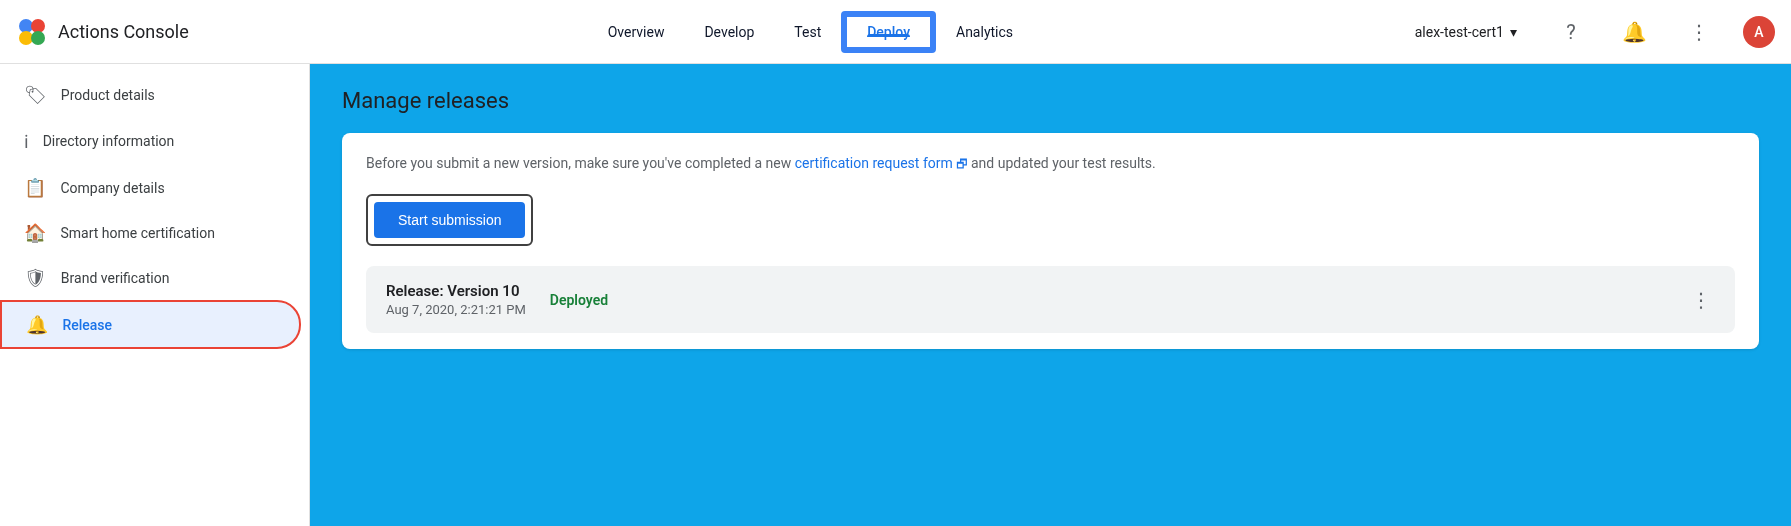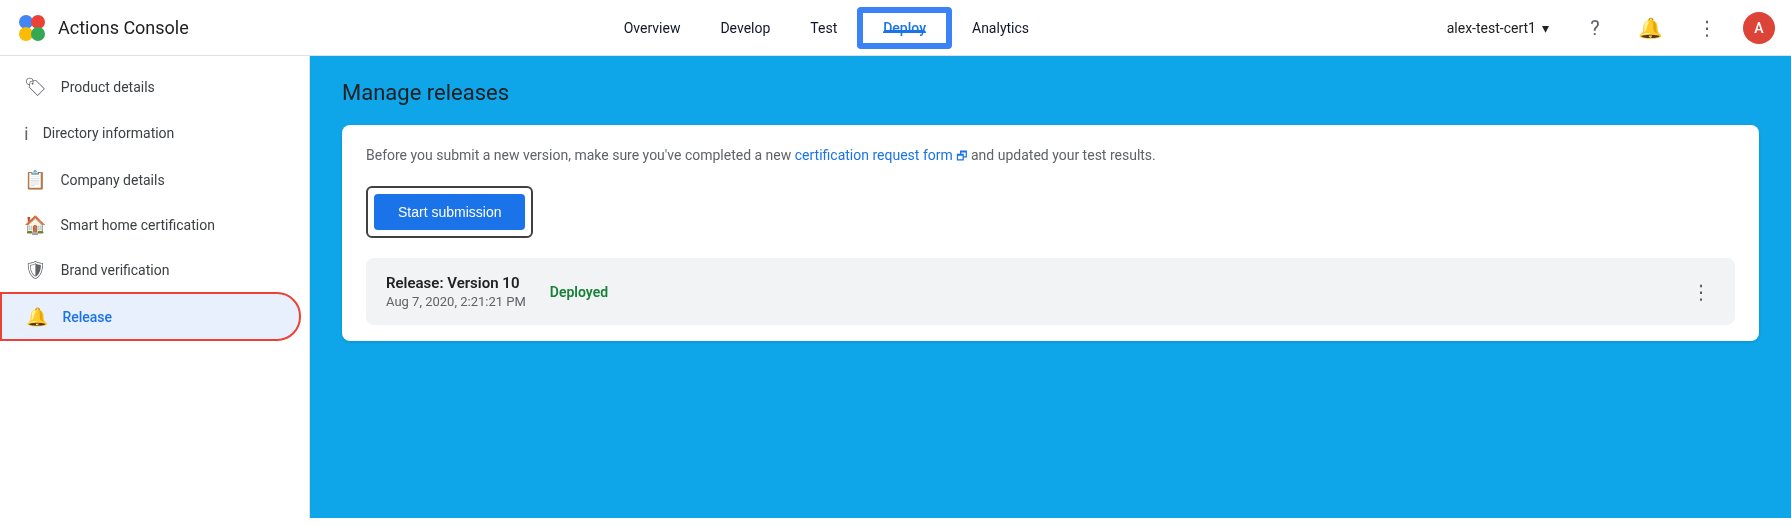--- a/index.html
+++ b/index.html
@@ -2,21 +2,21 @@
 <html><head>
   <meta charset="utf-8">
   <style>
     * { margin: 0; padding: 0; box-sizing: border-box; }
     body { font-family: 'Google Sans', Roboto, Arial, sans-serif; font-size: 14px; background: #fff; color: #202124; width: 1791px; height: 526px; overflow: hidden; }
 
     
     .top-nav {
       display: flex;
       align-items: center;
-      height: 56px;
+      height: 64px;
       padding: 0 16px;
       border-bottom: 1px solid #e0e0e0;
       background: #fff;
       position: relative;
     }
     .logo-area {
       display: flex;
       align-items: center;
       gap: 10px;
       min-width: 200px;
@@ -61,21 +61,21 @@
       bottom: 10px;
       left: 20px;
       right: 20px;
       height: 3px;
       background: #1a73e8;
       border-radius: 3px 3px 0 0;
     }
     .nav-right {
       display: flex;
       align-items: center;
-      gap: 16px;
+      gap: 24px;
       margin-left: auto;
     }
     .account-selector {
       display: flex;
       align-items: center;
       gap: 6px;
       font-size: 14px;
       color: #202124;
       cursor: pointer;
       padding: 6px 10px;

